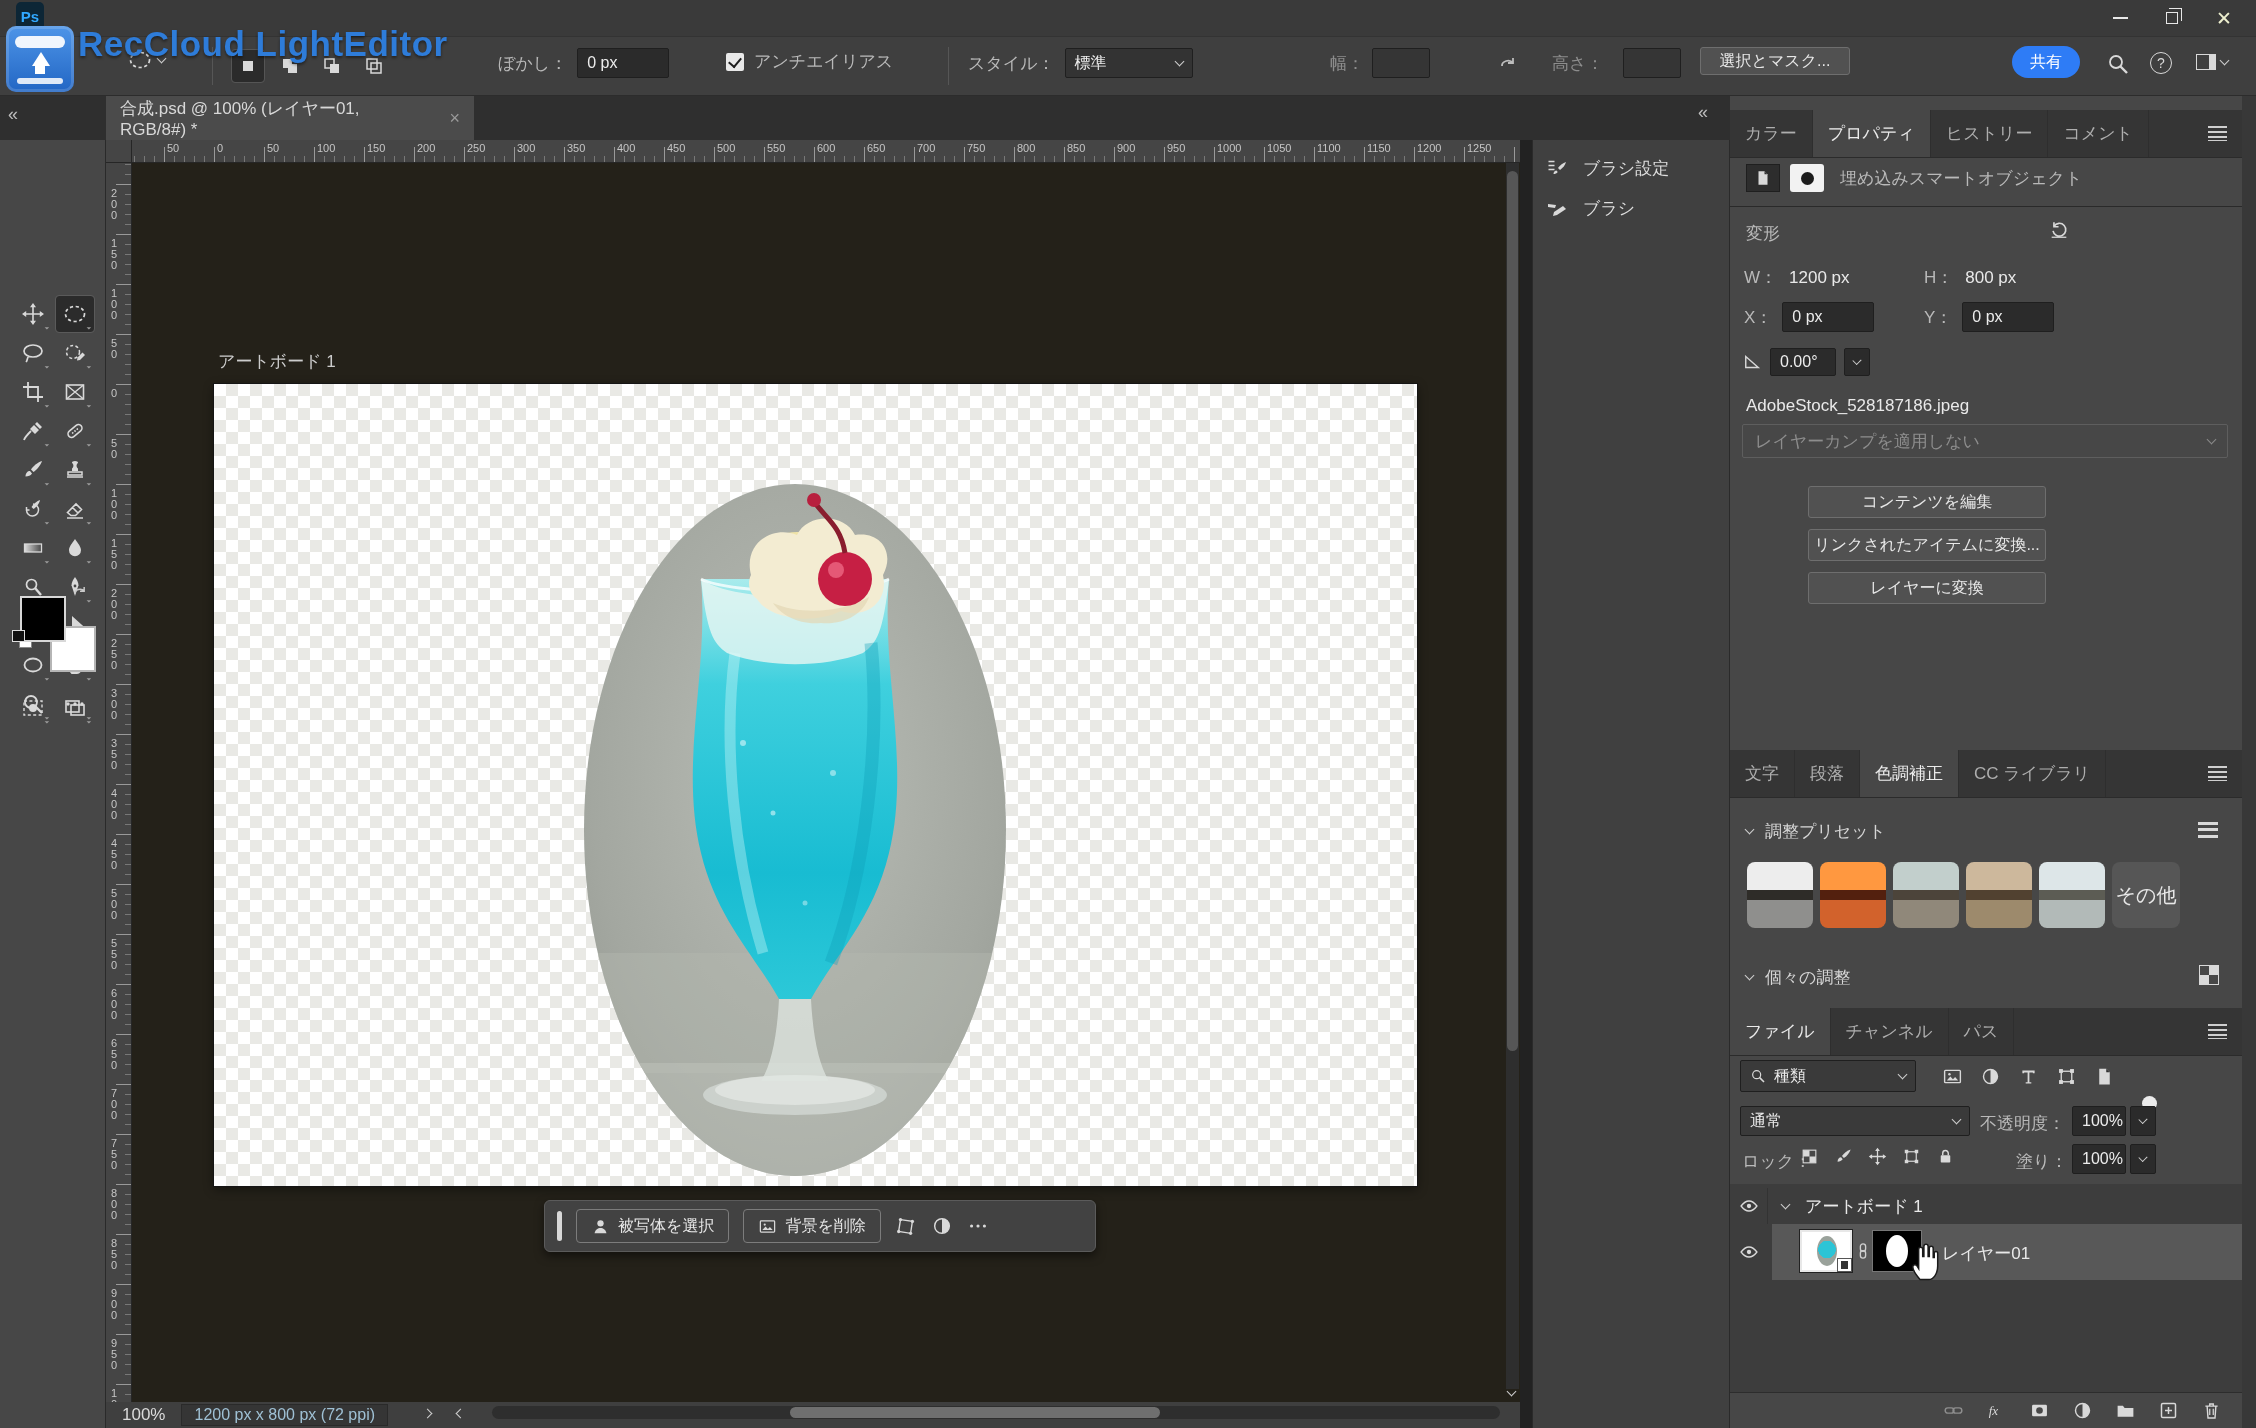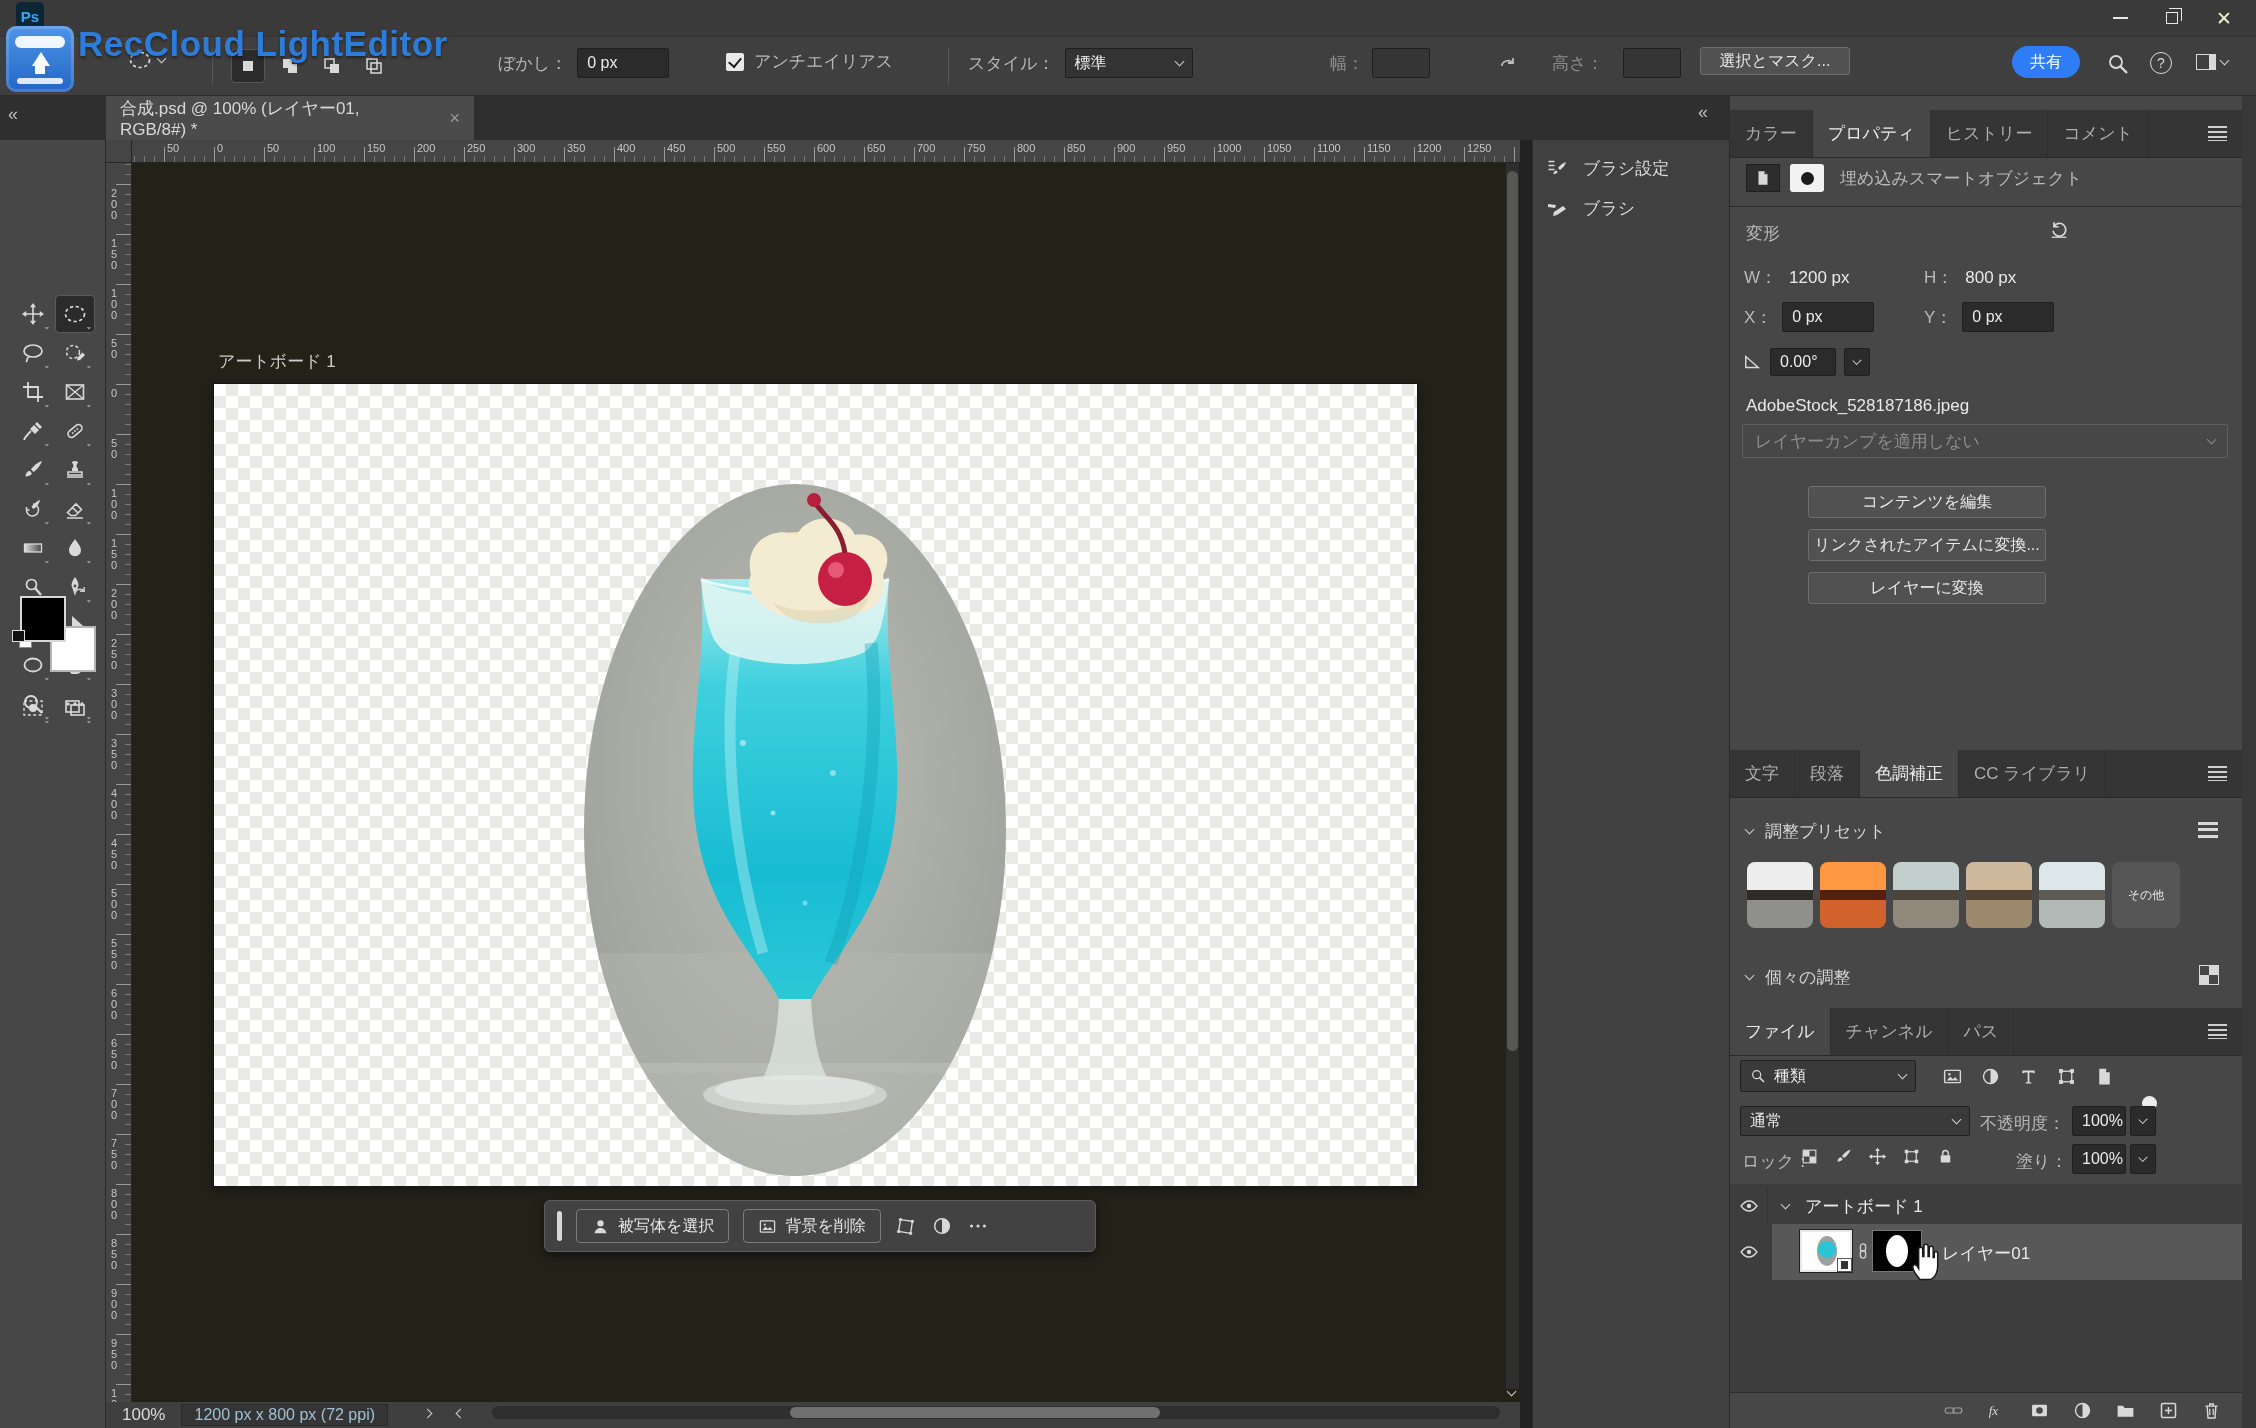--- a/index.html
+++ b/index.html
@@ -78,21 +78,21 @@
 #brushdock{left:1532px;top:140px;width:198px;height:1288px;background:#404040;border-left:1px solid #2a2a2a;border-right:1px solid #2a2a2a}
 .dockitem{display:flex;align-items:center;gap:14px;height:40px;padding:0 12px;color:#dedede;font-size:17px}
 #rightpanel{left:1730px;top:96px;width:512px;height:1332px;background:#474747}
 #rightscroll{left:2242px;top:96px;width:14px;height:1332px;background:#383838}
 .tabstrip{position:absolute;width:512px;height:48px;background:#353535;display:flex;border-bottom:1px solid #2b2b2b}
 .tab{padding:0 15px;line-height:48px;font-size:17px;color:#aeaeae;border-right:1px solid #2e2e2e}
 .tab.active{background:#474747;color:#ebebeb}
 .section-title{color:#d6d6d6;font-size:17px}
 .panel-btn{position:absolute;left:1808px;width:238px;height:32px}
 .preset{position:absolute;top:862px;width:66px;height:66px;border-radius:8px}
-#more-presets{position:absolute;left:2112px;top:862px;width:68px;height:66px;border-radius:8px;background:#565656;color:#e8e8e8;display:flex;align-items:center;justify-content:center;font-size:12px}
+#more-presets{position:absolute;left:2112px;top:862px;width:68px;height:66px;border-radius:8px;background:#565656;color:#e8e8e8;display:flex;align-items:center;justify-content:center;font-size:20px}
 .grid4{width:18px;height:18px;background:conic-gradient(#d9d9d9 0 25%,transparent 0 50%,#d9d9d9 0 75%,transparent 0);outline:1px solid #d9d9d9}
 .listic{width:20px;height:16px;background:repeating-linear-gradient(to bottom,#d9d9d9 0 2.6px,transparent 2.6px 6.5px)}
 
 #layerlist{left:1730px;top:1184px;width:512px;height:208px;background:#3d3d3d}
 .layerrow{position:absolute;left:1730px;width:512px;display:flex;align-items:center}
 .eyebox{width:38px;display:flex;justify-content:center;border-right:1px solid #333}
 #sel-row-bg{left:1772px;top:1224px;width:470px;height:56px;background:#585858}
 #layer-thumb{left:1800px;top:1230px;width:52px;height:42px;background:#fff;border:2px solid #e8e8e8;box-shadow:0 0 0 1px #222}
 #layer-thumb .oval{position:absolute;left:15px;top:4px;width:20px;height:30px;border-radius:50%;background:radial-gradient(circle at 50% 45%,#2cc4d6 0 45%,#9aa29b 46% 100%)}
 #so-badge{position:absolute;right:-2px;bottom:-2px;width:15px;height:14px;background:#fff;border:1px solid #555;display:flex;align-items:center;justify-content:center}

